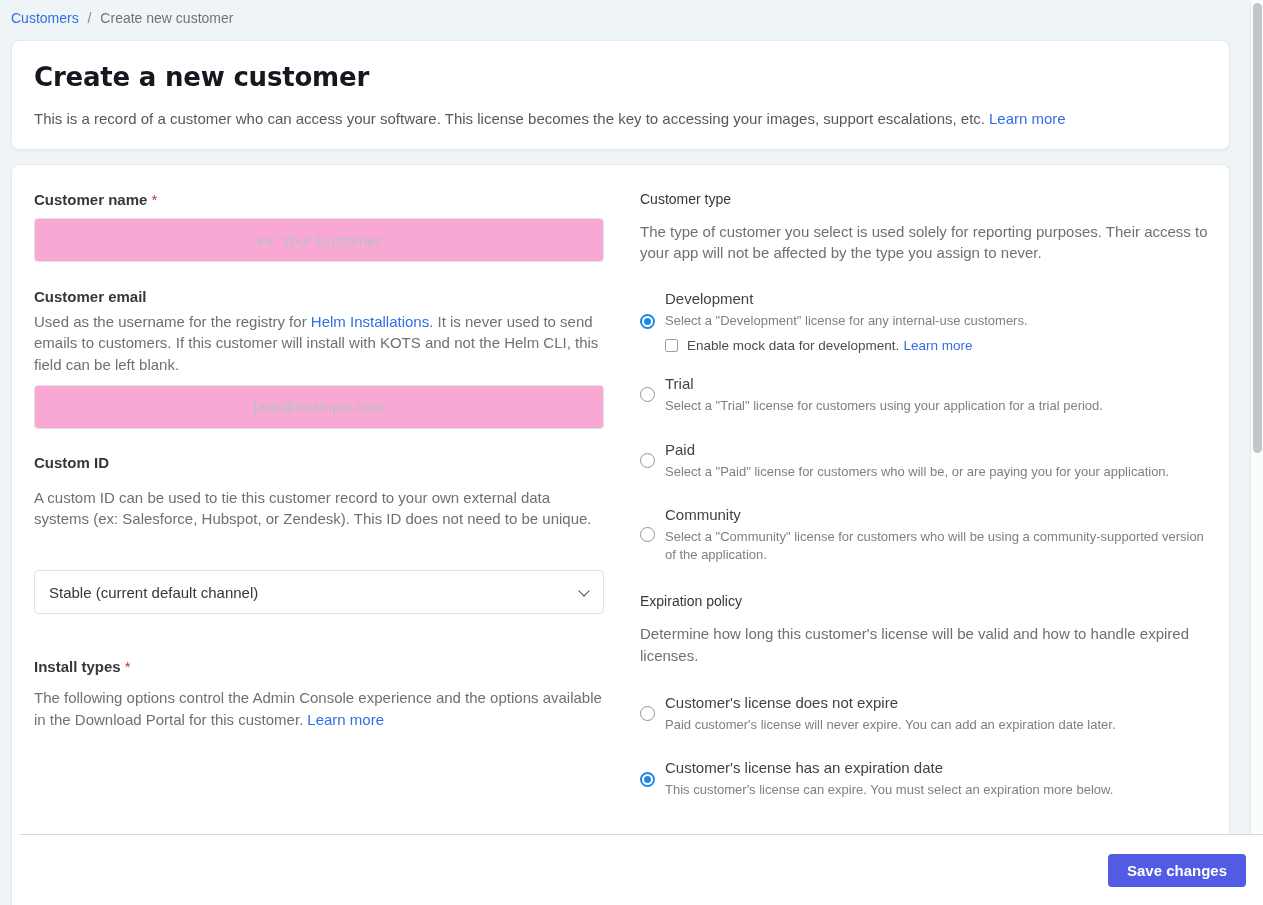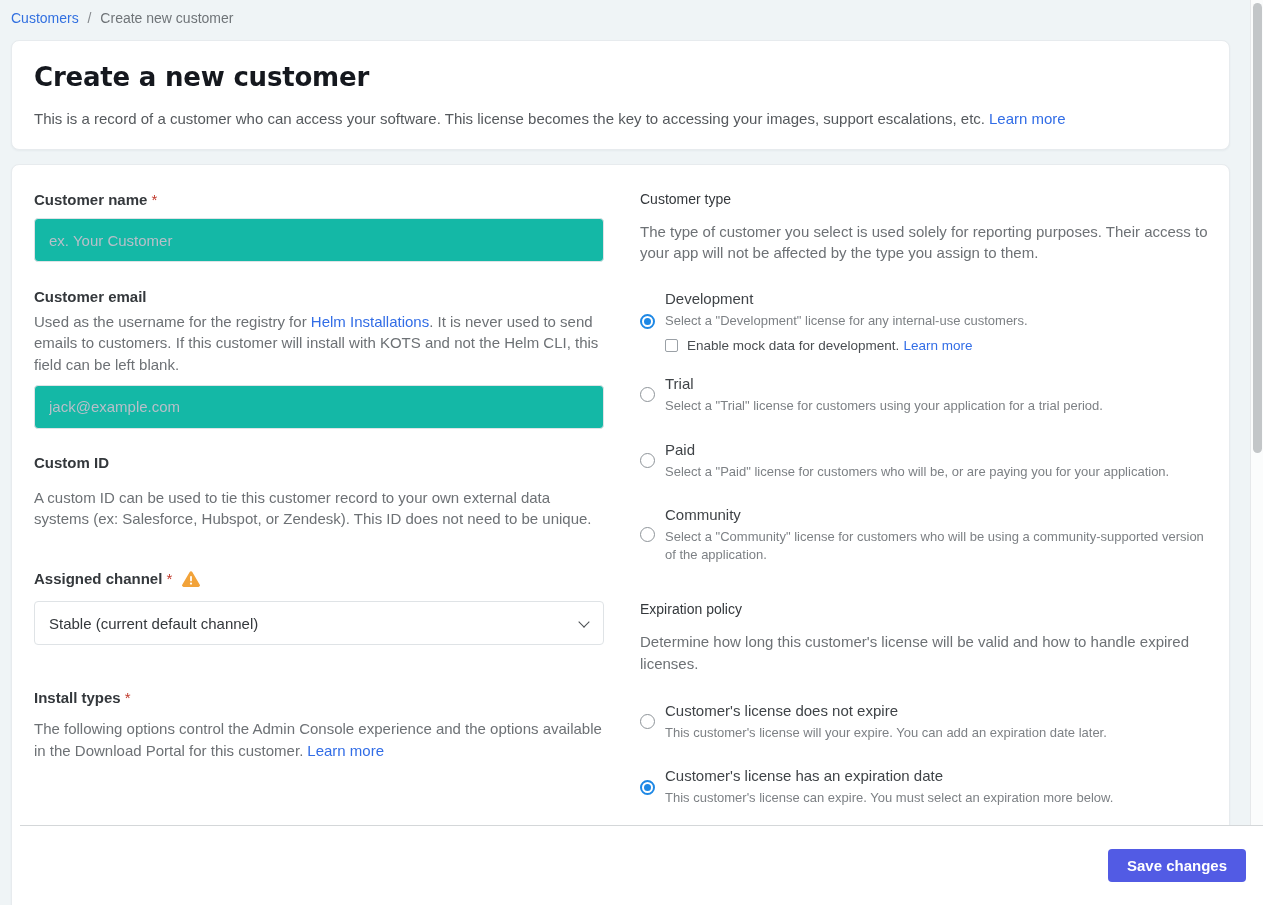--- a/index.html
+++ b/index.html
@@ -45,23 +45,23 @@
 
   
   .field-label { font-size:15px; font-weight:600; color:#34383c; }
   .req { color:#c0392b; font-weight:500; margin-left:4px; font-size:15px; }
   .para { font-size:15px; color:#6d7175; line-height:1.42; }
 
   
   .text-input {
     width:100%; height:44px;
     border:1px solid #dfe3e6; border-radius:4px;
-    padding:0 14px; font-size:15px; color:#34383c;
-    font-family:"Liberation Sans", sans-serif;
-    background:#14b8a6; outline:none;
+    padding:0 2px; font-size:15px; color:#34383c;
+    font-family:"Liberation Sans", sans-serif;
+    background:#f9a8d4; outline:none;text-align:center;
   }
   .text-input::placeholder { color:#b8bfc9; opacity:1; }
 
   .group-name .field-label { display:inline-block; margin-bottom:10px; }
   .group-name { margin-bottom:26px; }
   .group-email .field-label { display:block; margin-bottom:6px; }
   .group-email .para { margin-bottom:10px; }
   .group-email { margin-bottom:25px; }
   .group-custom .field-label { display:block; margin-bottom:16px; }
   .group-custom .para { margin-bottom:22px; }
@@ -92,21 +92,21 @@
   .section-label { font-size:14px; font-weight:400; color:#34383c; margin-bottom:14px; }
   .section-desc { margin-bottom:26px; }
 
   .opt-row { display:flex; align-items:center; }
   .opt-row .radio { margin-right:10px; }
   .opt-title { font-size:15px; color:#3f4347; font-weight:500; margin-bottom:5px; }
   .opt-desc { font-size:13px; color:#7d8185; line-height:1.35; }
 
   .ct-opt-dev { margin-bottom:22px; }
   .ct-opt { margin-bottom:26px; }
-  .ct-opt-last { margin-bottom:38px;justify-content:space-between; }
+  .ct-opt-last { margin-bottom:30px;justify-content:space-between; }
   .exp-desc { margin-bottom:28px; }
   .exp-opt { margin-bottom:26px; }
 
   .radio {
     width:15px; height:15px; flex:0 0 15px;
     border:1px solid #8e9499; border-radius:50%;
     background:#fff; position:relative; cursor:pointer;
   }
   .radio.checked { border:2px solid #1e88e5; }
   .radio.checked::after {
@@ -117,21 +117,21 @@
   .check-row { display:flex; align-items:center; margin-top:9px; }
   .checkbox {
     width:13px; height:13px; flex:0 0 13px;
     border:1px solid #9aa0a6; border-radius:2px; background:#fff;
     margin-right:9px; cursor:pointer;
   }
   .check-label { font-size:13.5px; color:#4a4e52; }
 
   
   .footer {
-    position:absolute; left:0; right:0; bottom:0; height:80px;
+    position:absolute; left:0; right:0; bottom:0; height:71px;
     background:#fff; border-top:1px solid #d4d7d9;
     display:flex; align-items:center; justify-content:flex-end;
     padding-right:17px; z-index:10;margin-left:20px;
   }
   .save-btn {
     background:#525be4; color:#fff; border:none; border-radius:4px;
     font-family:"Liberation Sans", sans-serif;
     font-size:15px; font-weight:700;
     padding:8px 19px; height:33px; cursor:pointer;
   }
@@ -178,52 +178,41 @@
         <p class="para"><span>Used as the username for the registry for </span><a class="link">Helm Installations</a><span>. It is never used to send emails to customers. If this customer will install with KOTS and not the Helm CLI, this field can be left blank.</span></p>
         <input type="text" class="text-input" placeholder="jack@example.com" style="">
       </div>
 
       <div class="group-custom">
         <span class="field-label">Custom ID</span>
         <p class="para">A custom ID can be used to tie this customer record to your own external data systems (ex: Salesforce, Hubspot, or Zendesk). This ID does not need to be unique.</p>
       </div>
 
       <div class="group-channel">
-        <div class="label-row">
-          <span class="field-label">Assigned channel</span>
-            <span class="req">*</span>
-          <span class="warn-icon">
-            <svg width="18" height="16" viewBox="0 0 24 21">
-              <path d="M13.73 1.05a2 2 0 0 0-3.46 0L.3 18a2 2 0 0 0 1.73 3h19.94a2 2 0 0 0 1.73-3z" fill="#f2a33a"></path>
-              <rect x="10.8" y="6.4" width="2.4" height="7.2" rx="1.2" fill="#fff"></rect>
-              <circle cx="12" cy="16.6" r="1.5" fill="#fff"></circle>
-            </svg>
-          </span>
-        </div>
         <div class="select-wrap">
           <select>
             <option>Stable (current default channel)</option>
           </select>
           <span class="chevron"></span>
         </div>
       </div>
 
       <div class="group-install">
         <div class="label-row">
           <span class="field-label">Install types</span><span class="req">*</span>
         </div>
         <p class="para"><span>The following options control the Admin Console experience and the options available in the Download Portal for this customer.</span><a class="link ml">Learn more</a></p>
       </div>
 
     </div>
 
     <div class="col">
 
       <div class="section-label">Customer type</div>
-      <p class="para section-desc">The type of customer you select is used solely for reporting purposes. Their access to your app will not be affected by the type you assign to them.</p>
+      <p class="para section-desc">The type of customer you select is used solely for reporting purposes. Their access to your app will not be affected by the type you assign to never.</p>
 
       <div class="opt-row ct-opt-dev">
         <span class="radio checked"></span>
         <div class="opt-text">
           <div class="opt-title">Development</div>
           <div class="opt-desc">Select a "Development" license for any internal-use customers.</div>
           <div class="check-row">
             <span class="checkbox"></span>
             <span class="check-label"><span>Enable mock data for development.</span><a class="link ml">Learn more</a></span>
           </div>
@@ -254,21 +243,21 @@
         </div>
       </div>
 
       <div class="section-label">Expiration policy</div>
       <p class="para exp-desc">Determine how long this customer's license will be valid and how to handle expired licenses.</p>
 
       <div class="opt-row exp-opt">
         <span class="radio"></span>
         <div class="opt-text">
           <div class="opt-title">Customer's license does not expire</div>
-          <div class="opt-desc">This customer's license will your expire. You can add an expiration date later.</div>
+          <div class="opt-desc">Paid customer's license will never expire. You can add an expiration date later.</div>
         </div>
       </div>
 
       <div class="opt-row exp-opt">
         <span class="radio checked"></span>
         <div class="opt-text">
           <div class="opt-title">Customer's license has an expiration date</div>
           <div class="opt-desc">This customer's license can expire. You must select an expiration more below.</div>
         </div>
       </div>

